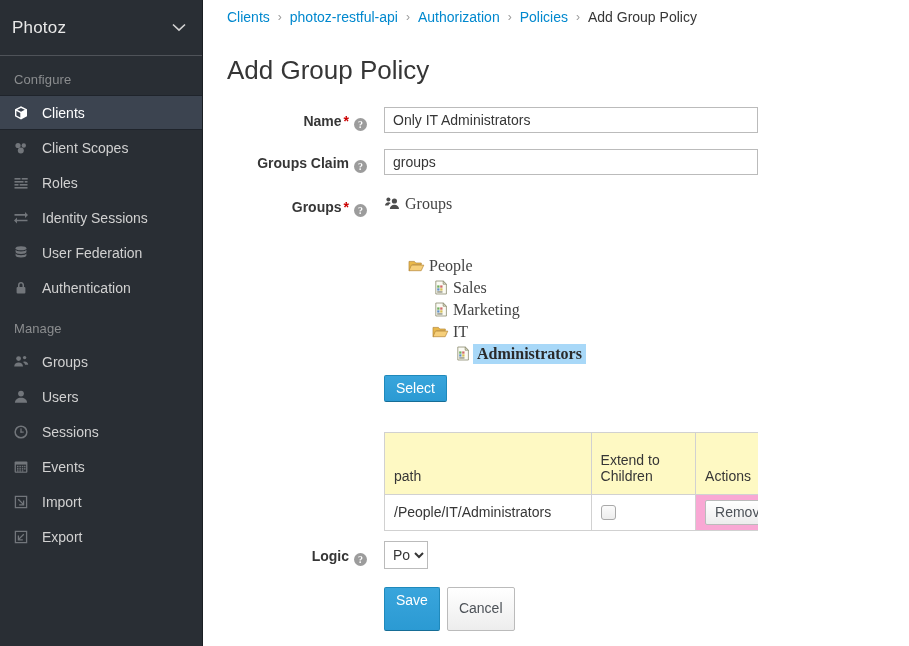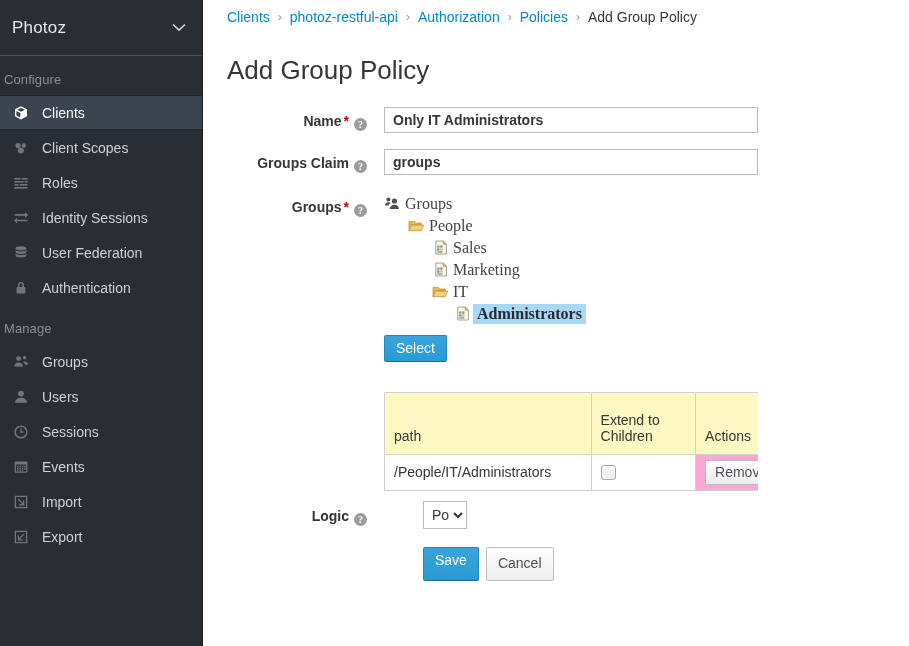--- a/index.html
+++ b/index.html
@@ -29,21 +29,21 @@
     border-bottom: 1px solid #4f5359;
     cursor: pointer;
   }
   .realm-name { font-size:17px; color:#e8e8e8; font-weight:400; letter-spacing:.2px;}
   .chev { color:#d3d3d3; font-size:13px; line-height:1; }
   .chev svg { display:block; }
 
   .nav-section-title {
     color:#8b8d8f;
     font-size:13px;
-    padding: 16px 0 8px 4px;
+    padding: 16px 0 8px 14px;
     letter-spacing:.1px;
   }
   .nav-item {
     display:flex; align-items:center;
     height: 35px;
     padding-left: 12px;
     color:#d1d1d1;
     font-size:14px;
     cursor:pointer;
     gap: 12px;
@@ -110,42 +110,41 @@
   }
   .form-control {
     width: 497px; height: 26px;
     border:1px solid #bbbbbb;
     background:#fff;
     font-size:14px;
     font-family:"Liberation Sans", sans-serif;
     color:#363636;
     padding: 2px 8px;
     outline:none;
-    font-weight:bold;
   }
 
   
   .tree {
     font-family:"Liberation Serif", serif;
     font-size:16px;
     color:#444;
     padding-top: 2px;
   }
   .tree-node { display:flex; align-items:center; height:22px; white-space:nowrap; cursor:pointer; }
   .tree-node .t-ico { width:17px;min-width:17px; display:flex; align-items:center; justify-content:center; margin-right:2px;}
   .tree-node .t-ico svg { display:block; }
   .tree-label { padding: 0 2px; }
   .tree-label.selected {
     background:#a8d8f8;
     font-weight:700;
     padding: 1px 4px;
     color:#2a2a2a;
   }
   .d1 { padding-left: 0px; }
-  .d2 { padding-left: 24px; }
+  .d2 { padding-left: 24px; margin-top: 40px; }
   .d3 { padding-left: 48px; text-align: right; }
   .d4 { padding-left: 70px; }
 
   .btn {
     font-family:"Liberation Sans", sans-serif;
     font-size:14px;
     border-radius:2px;
     cursor:pointer;
     padding: 3px 10px 4px;
     line-height:16px;
@@ -203,21 +202,21 @@
   select.logic {
     width:44px; height:28px;
     font-size:14px;
     font-family:"Liberation Sans", sans-serif;
     border:1px solid #bbbbbb;
     background:#fff;
     color:#363636;
     padding-left:4px;
   }
   .actions-row { margin-top: 18px; display:flex; gap:7px; }
-  .btn-save { padding: 4px 11px 12px; }
+  .btn-save { padding: 4px 11px 22px; }
   .btn-cancel { padding: 4px 11px 5px; }
 </style>
 </head>
 <body>
 
 <div id="app">
 
   <nav id="sidebar">
     <div class="realm-selector">
       <span class="realm-name">Photoz</span>
@@ -491,21 +490,21 @@
                 <td class="col-ext">
                   <input type="checkbox" class="cb" style="">
                 </td>
                 <td class="col-act"><button class="btn btn-default btn-remove">Remove</button></td>
               </tr>
             </tbody>
         </table>
       </div>
     </div>
 
-    <div class="form-row" style="margin-bottom:4px;gap:39px;">
+    <div class="form-row" style="margin-bottom:4px;">
       <div class="form-label" style="padding-top:7px;">
         <span>Logic</span><span class="help">?</span>
       </div>
       <div>
         <select class="logic" id="logic-select"><option value="Po">Po</option><option value="Ne">Ne</option></select>
         <div class="actions-row">
           <button class="btn btn-primary btn-save">Save</button>
           <button class="btn btn-default btn-cancel">Cancel</button>
         </div>
       </div>

